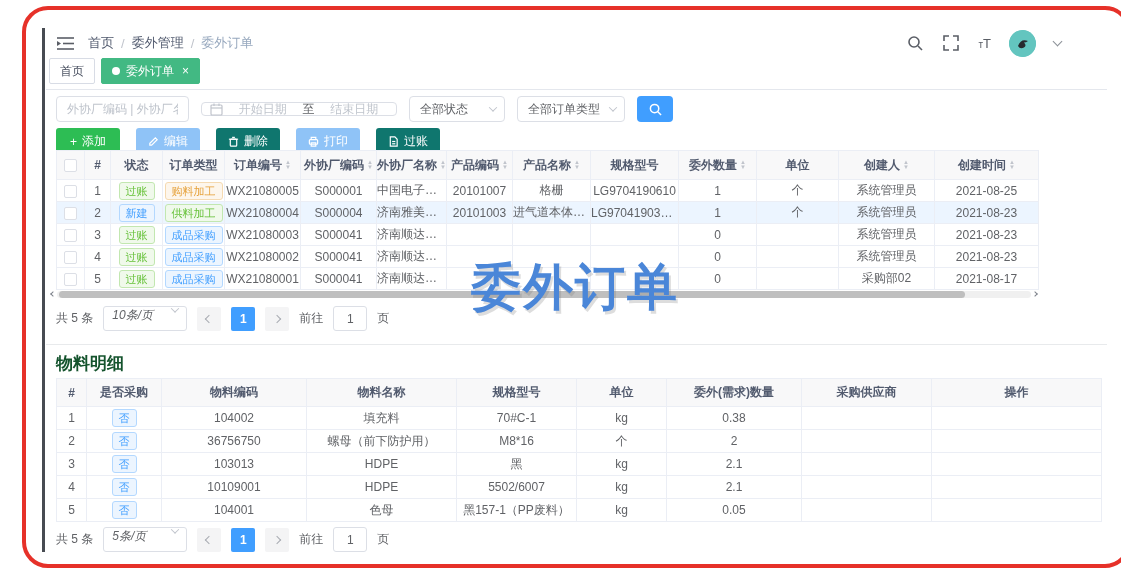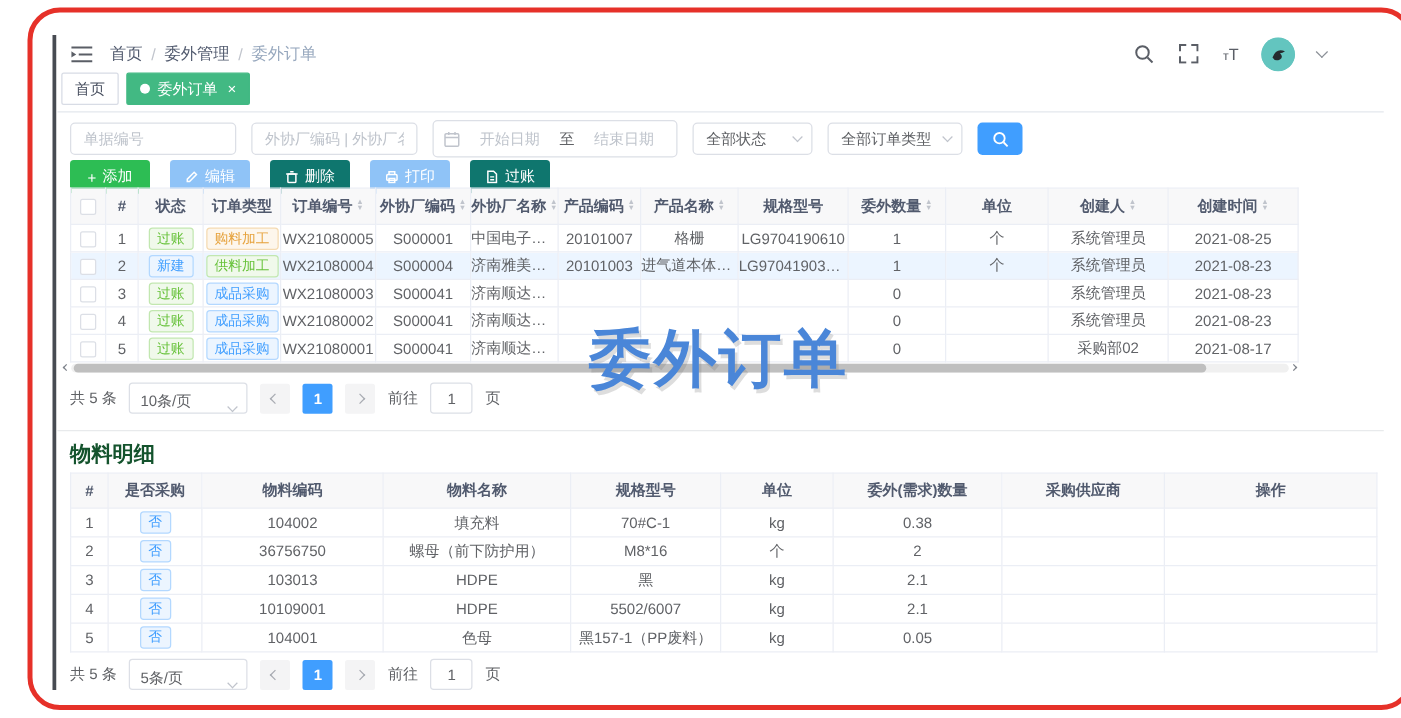--- a/index.html
+++ b/index.html
@@ -37,21 +37,21 @@
   .tab.active { background:#42b983; border-color:#42b983; color:#fff; }
   .tab .dot { width:8px; height:8px; border-radius:50%; background:#fff; }
   .tab .x { font-size:12px; margin-left:2px; }
   .tabs-line { position:absolute; left:30px; right:30px; top:89px; height:1px; background:#e4e7ed; }
 
   
   .filters { position:absolute; left:40px; top:96px; display:flex; align-items:center; gap:12px; }
   .f-input { height:26px; border:1px solid #dcdfe6; border-radius:4px; padding:0 10px;
     font-size:12px; color:#606266; font-family:inherit; }
   .f-input::placeholder { color:#bfc4cc; }
-  .daterange { width:196px; height:30px; border:1px solid #dcdfe6; border-radius:4px;
+  .daterange { width:196px; height:14px; border:1px solid #dcdfe6; border-radius:4px;
     display:flex; align-items:center; padding:0 8px; gap:6px; font-size:12px; }
   .daterange .ph { color:#bfc4cc; flex:1; text-align:center; }
   .daterange .to { color:#606266; }
   .fselect { height:26px; border:1px solid #dcdfe6; border-radius:4px; display:flex; align-items:center;
     justify-content:space-between; padding:0 8px 0 10px; font-size:12px; color:#606266; background:#fff; }
   .chev { width:6px; height:6px; border-right:1.5px solid #c0c4cc; border-bottom:1.5px solid #c0c4cc; display:inline-block; }
   .chev.down { transform:rotate(45deg) translate(-1px,-1px); }
   .search-btn { width:36px; height:26px; background:#409eff; border:none; border-radius:4px;
     display:flex; align-items:center; justify-content:center; }
 
@@ -87,22 +87,22 @@
   .hs-arrow .chev { border-color:#7d828a; width:4px; height:4px; }
   .chev.left { transform:rotate(135deg); }
   .chev.right { transform:rotate(-45deg); }
   .hs-track { flex:1; height:7px; background:#f0f0f0; border-radius:4px; position:relative; }
   .hs-thumb { position:absolute; left:2px; top:0; height:7px; width:93%; background:#bfbfbf; border-radius:4px; }
 
   
   .pager { position:absolute; left:40px; display:flex; align-items:center; gap:10px; font-size:12px; color:#606266; }
   .pager.p1 { top:306px; }
   .pager.p2 { top:527px; }
-  .psize { width:95px; height:25px; border:1px solid #dcdfe6; border-radius:3px; display:flex;
-    align-items:flex-end; justify-content:space-between; padding:0 8px; color:#606266; background:#fff; }
+  .psize { width:84px; height:25px; border:1px solid #dcdfe6; border-radius:3px; display:flex;
+    align-items:flex-start; justify-content:space-between; padding:0 8px; color:#606266; background:#fff;font-style:italic; }
   .pbtn { width:24px; height:24px; background:#f4f4f5; border-radius:2px; display:flex; align-items:center; justify-content:center; }
   .pbtn .chev { border-color:#a8abb2; }
   .pnum { width:24px; height:24px; background:#409eff; color:#fff; border-radius:2px;
     display:flex; align-items:center; justify-content:center; font-weight:bold; }
   .goto { width:34px; height:25px; border:1px solid #dcdfe6; border-radius:3px; text-align:center;
     font-size:12px; color:#606266; font-family:inherit; }
 
   
   .divider { position:absolute; left:30px; right:30px; top:344px; height:1px; background:#e8eaec; }
   .sec-title { position:absolute; left:40px; top:352px; font-size:17px; font-weight:bold; color:#14532d; }
@@ -171,21 +171,20 @@
     </div>
     <div class="tab active">
       <span class="dot"></span>
       <span>委外订单</span>
       <span class="x">×</span>
     </div>
   </div>
   <div class="tabs-line"></div>
 
   <div class="filters">
-    <input class="f-input" style="width: 133px;" placeholder="单据编号">
     <input class="f-input" style="width: 133px;" placeholder="外协厂编码 | 外协厂名称">
     <div class="daterange">
       <span>
         <svg width="13" height="13" viewBox="0 0 13 13" fill="none" stroke="#c0c4cc" stroke-width="1.2">
           <rect x="1" y="2" width="11" height="10" rx="1"></rect>
             <line x1="1" y1="5" x2="12" y2="5"></line>
           <line x1="4" y1="0.5" x2="4" y2="3"></line>
             <line x1="9" y1="0.5" x2="9" y2="3"></line>
           </svg>
       </span>

